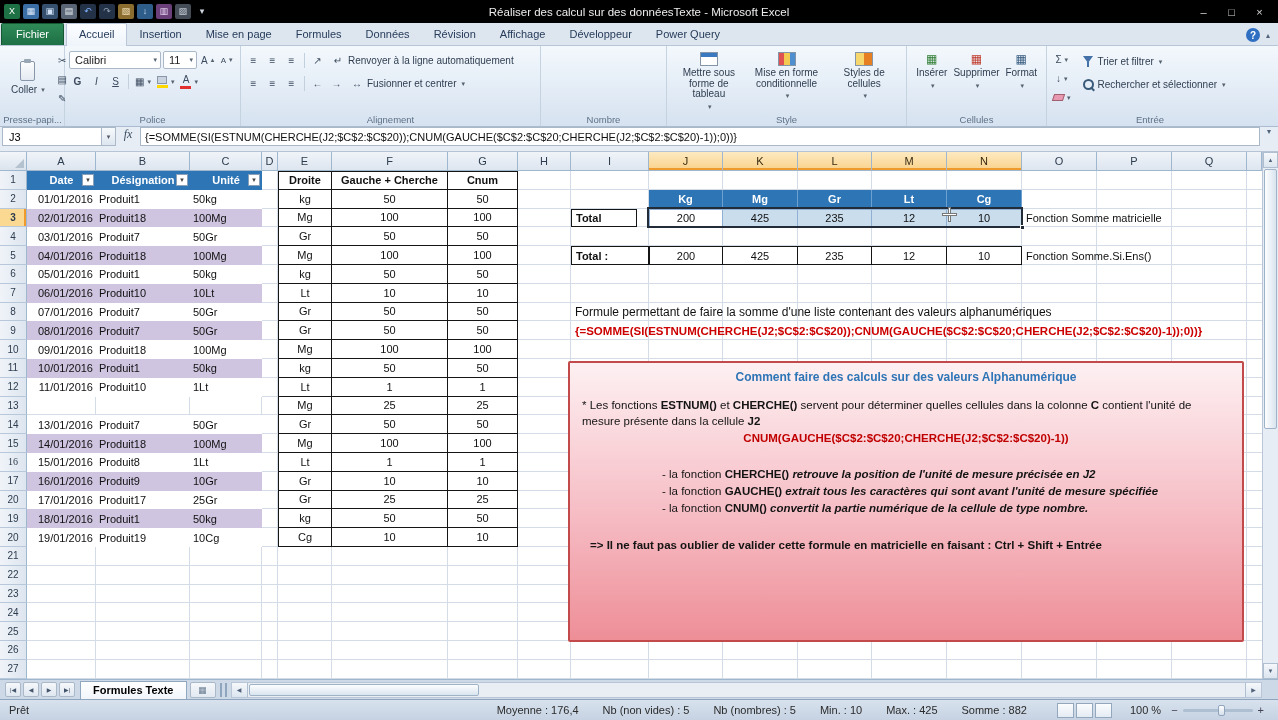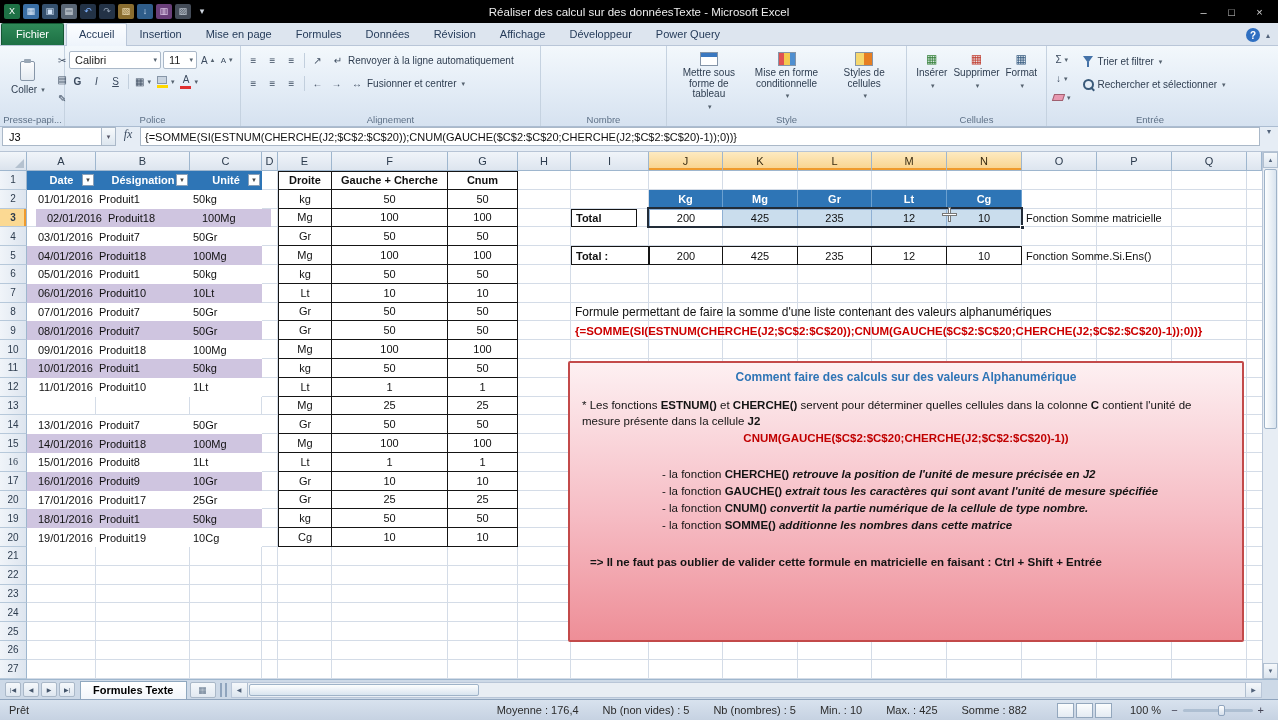--- a/index.html
+++ b/index.html
@@ -436,21 +436,20 @@
       <div class="celltext note1">Fonction Somme matricielle</div>
       <div class="celltext note2">Fonction Somme.Si.Ens()</div>
       <div class="infobox">
         <div class="ib-title">Comment faire des calculs sur des  valeurs  Alphanumérique</div>
         <div class="ib-p ib-p1"><span>*  Les fonctions </span><span class="b">ESTNUM()</span><span> et </span><span class="b">CHERCHE()</span><span> servent pour déterminer quelles cellules dans la colonne </span><span class="b">C</span><span> contient l'unité de mesure présente dans la cellule </span><span class="b">J2</span></div>
         <div class="ib-formula"><span class="b red">CNUM(GAUCHE($C$2:$C$20;CHERCHE(J2;$C$2:$C$20)-1))</span></div>
         <div class="ib-bullets">
           <div class="ib-bullet"><span>- la fonction </span><span class="b">CHERCHE()</span><span class="b i"> retrouve la position de l'unité de mesure précisée en J2</span></div>
           <div class="ib-bullet"><span>- la fonction </span><span class="b">GAUCHE()</span><span class="b i"> extrait tous les caractères qui sont avant l'unité de mesure spécifiée</span></div>
           <div class="ib-bullet"><span>- la fonction </span><span class="b">CNUM()</span><span class="b i"> convertit la partie numérique de la cellule de type nombre.</span></div>
-          <div class="ib-bullet"><span>- la fonction </span><span class="b">SOMME()</span><span class="b i"> additionne  les nombres dans cette matrice</span></div>
         </div>
         <div class="ib-final"><span class="b">=&gt; Il ne faut pas oublier de valider cette formule en matricielle en faisant : </span><span class="b">Ctrl + Shift + Entrée</span></div>
       </div>
       <div class="cellcursor">
           <span class="cc-v"></span>
           <span class="cc-h"></span>
         </div>
     <div class="vline" style="left: 68px;"></div>
         <div class="vline" style="left: 162px;"></div>
         <div class="vline" style="left: 234px;"></div>
@@ -508,21 +507,21 @@
             <span>Unité</span>
             <div class="filterbtn">▼</div>
           </div>
         </div>
         <div class="grow" style="left: 0px; top: 18.8px; height: 18.8px;">
           <div class="tcell dcell" style="width: 69px;">01/01/2016</div>
           <div class="tcell" style="width: 94px;">Produit1</div>
           <div class="tcell" style="width: 72px;">50kg</div>
         </div>
         <div class="grow" style="left: 0px; top: 37.6px; height: 18.8px;">
-          <div class="tcell band dcell" style="width: 69px; margin-left: 9px;">02/01/2016</div>
+          <div class="tcell band dcell" style="width: 69px;">02/01/2016</div>
           <div class="tcell band" style="width: 94px;">Produit18</div>
           <div class="tcell band" style="width: 72px;">100Mg</div>
         </div>
         <div class="grow" style="left: 0px; top: 56.4px; height: 18.8px;">
           <div class="tcell dcell" style="width: 69px;">03/01/2016</div>
           <div class="tcell" style="width: 94px;">Produit7</div>
           <div class="tcell" style="width: 72px;">50Gr</div>
         </div>
         <div class="grow" style="left: 0px; top: 75.2px; height: 18.8px;">
           <div class="tcell band dcell" style="width: 69px;">04/01/2016</div>

